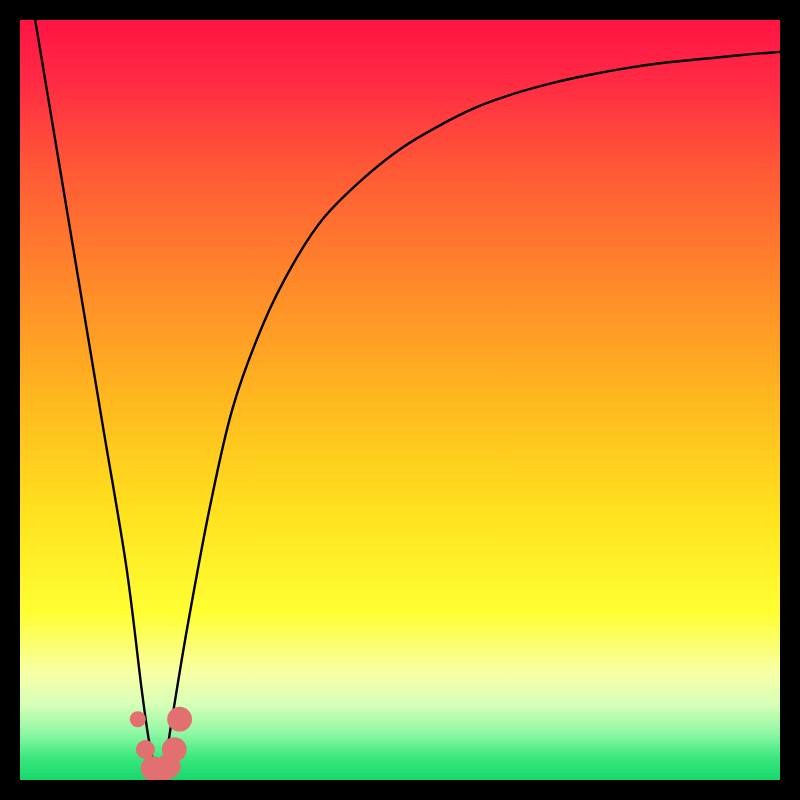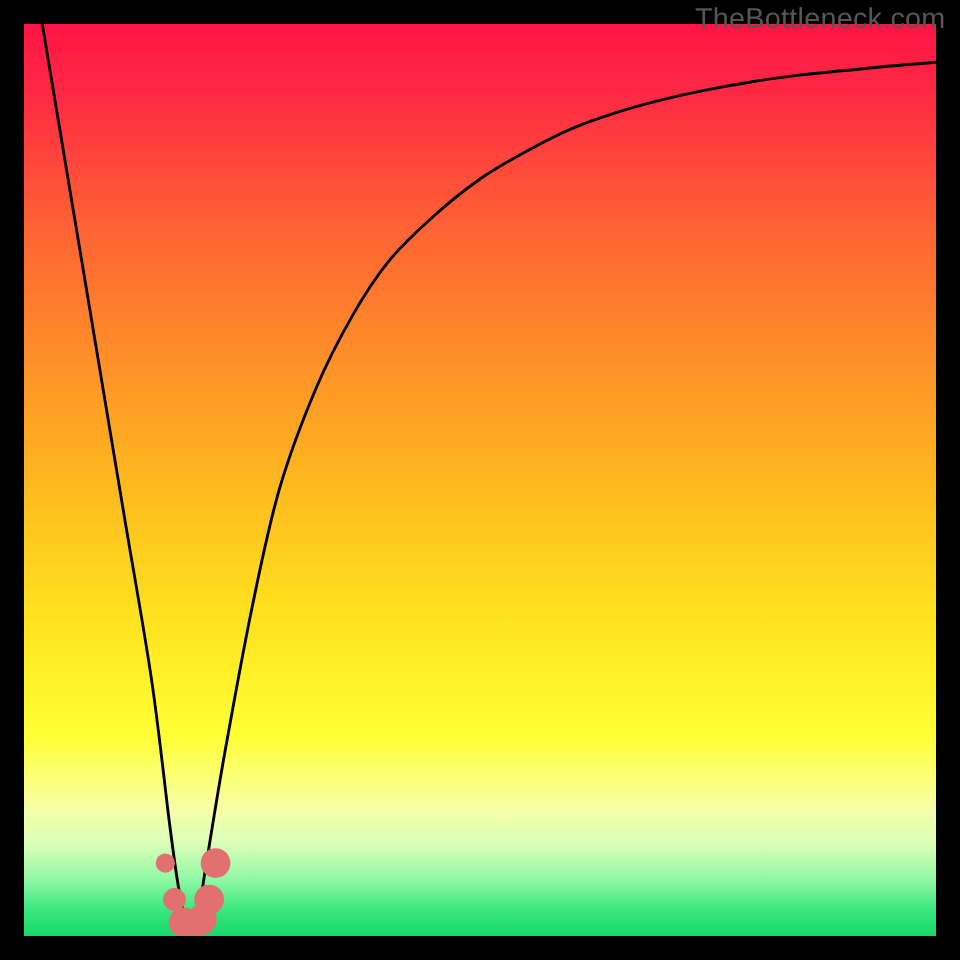--- a/index.html
+++ b/index.html
@@ -64,14 +64,13 @@
           <circle cx="145.4" cy="749.6" r="9.498000000000001" fill="#e27070" stroke="#b84848" stroke-width="0"></circle>
           <circle cx="153" cy="768.6" r="12.386000000000001" fill="#e27070" stroke="#b84848" stroke-width="0"></circle>
           <circle cx="160.6" cy="770.88" r="12.386000000000001" fill="#e27070" stroke="#b84848" stroke-width="0"></circle>
           <circle cx="168.20000000000002" cy="766.3199999999999" r="12.386000000000001" fill="#e27070" stroke="#b84848" stroke-width="0"></circle>
           <circle cx="174.28" cy="749.6" r="12.386000000000001" fill="#e27070" stroke="#b84848" stroke-width="0"></circle>
           <circle cx="179.6" cy="719.2" r="12.386000000000001" fill="#e27070" stroke="#b84848" stroke-width="0"></circle>
         </g>
     </g>
   </svg>
 
-  <div class="watermark">TheBottleneck.com</div>
 </div>
 
 </body></html>

